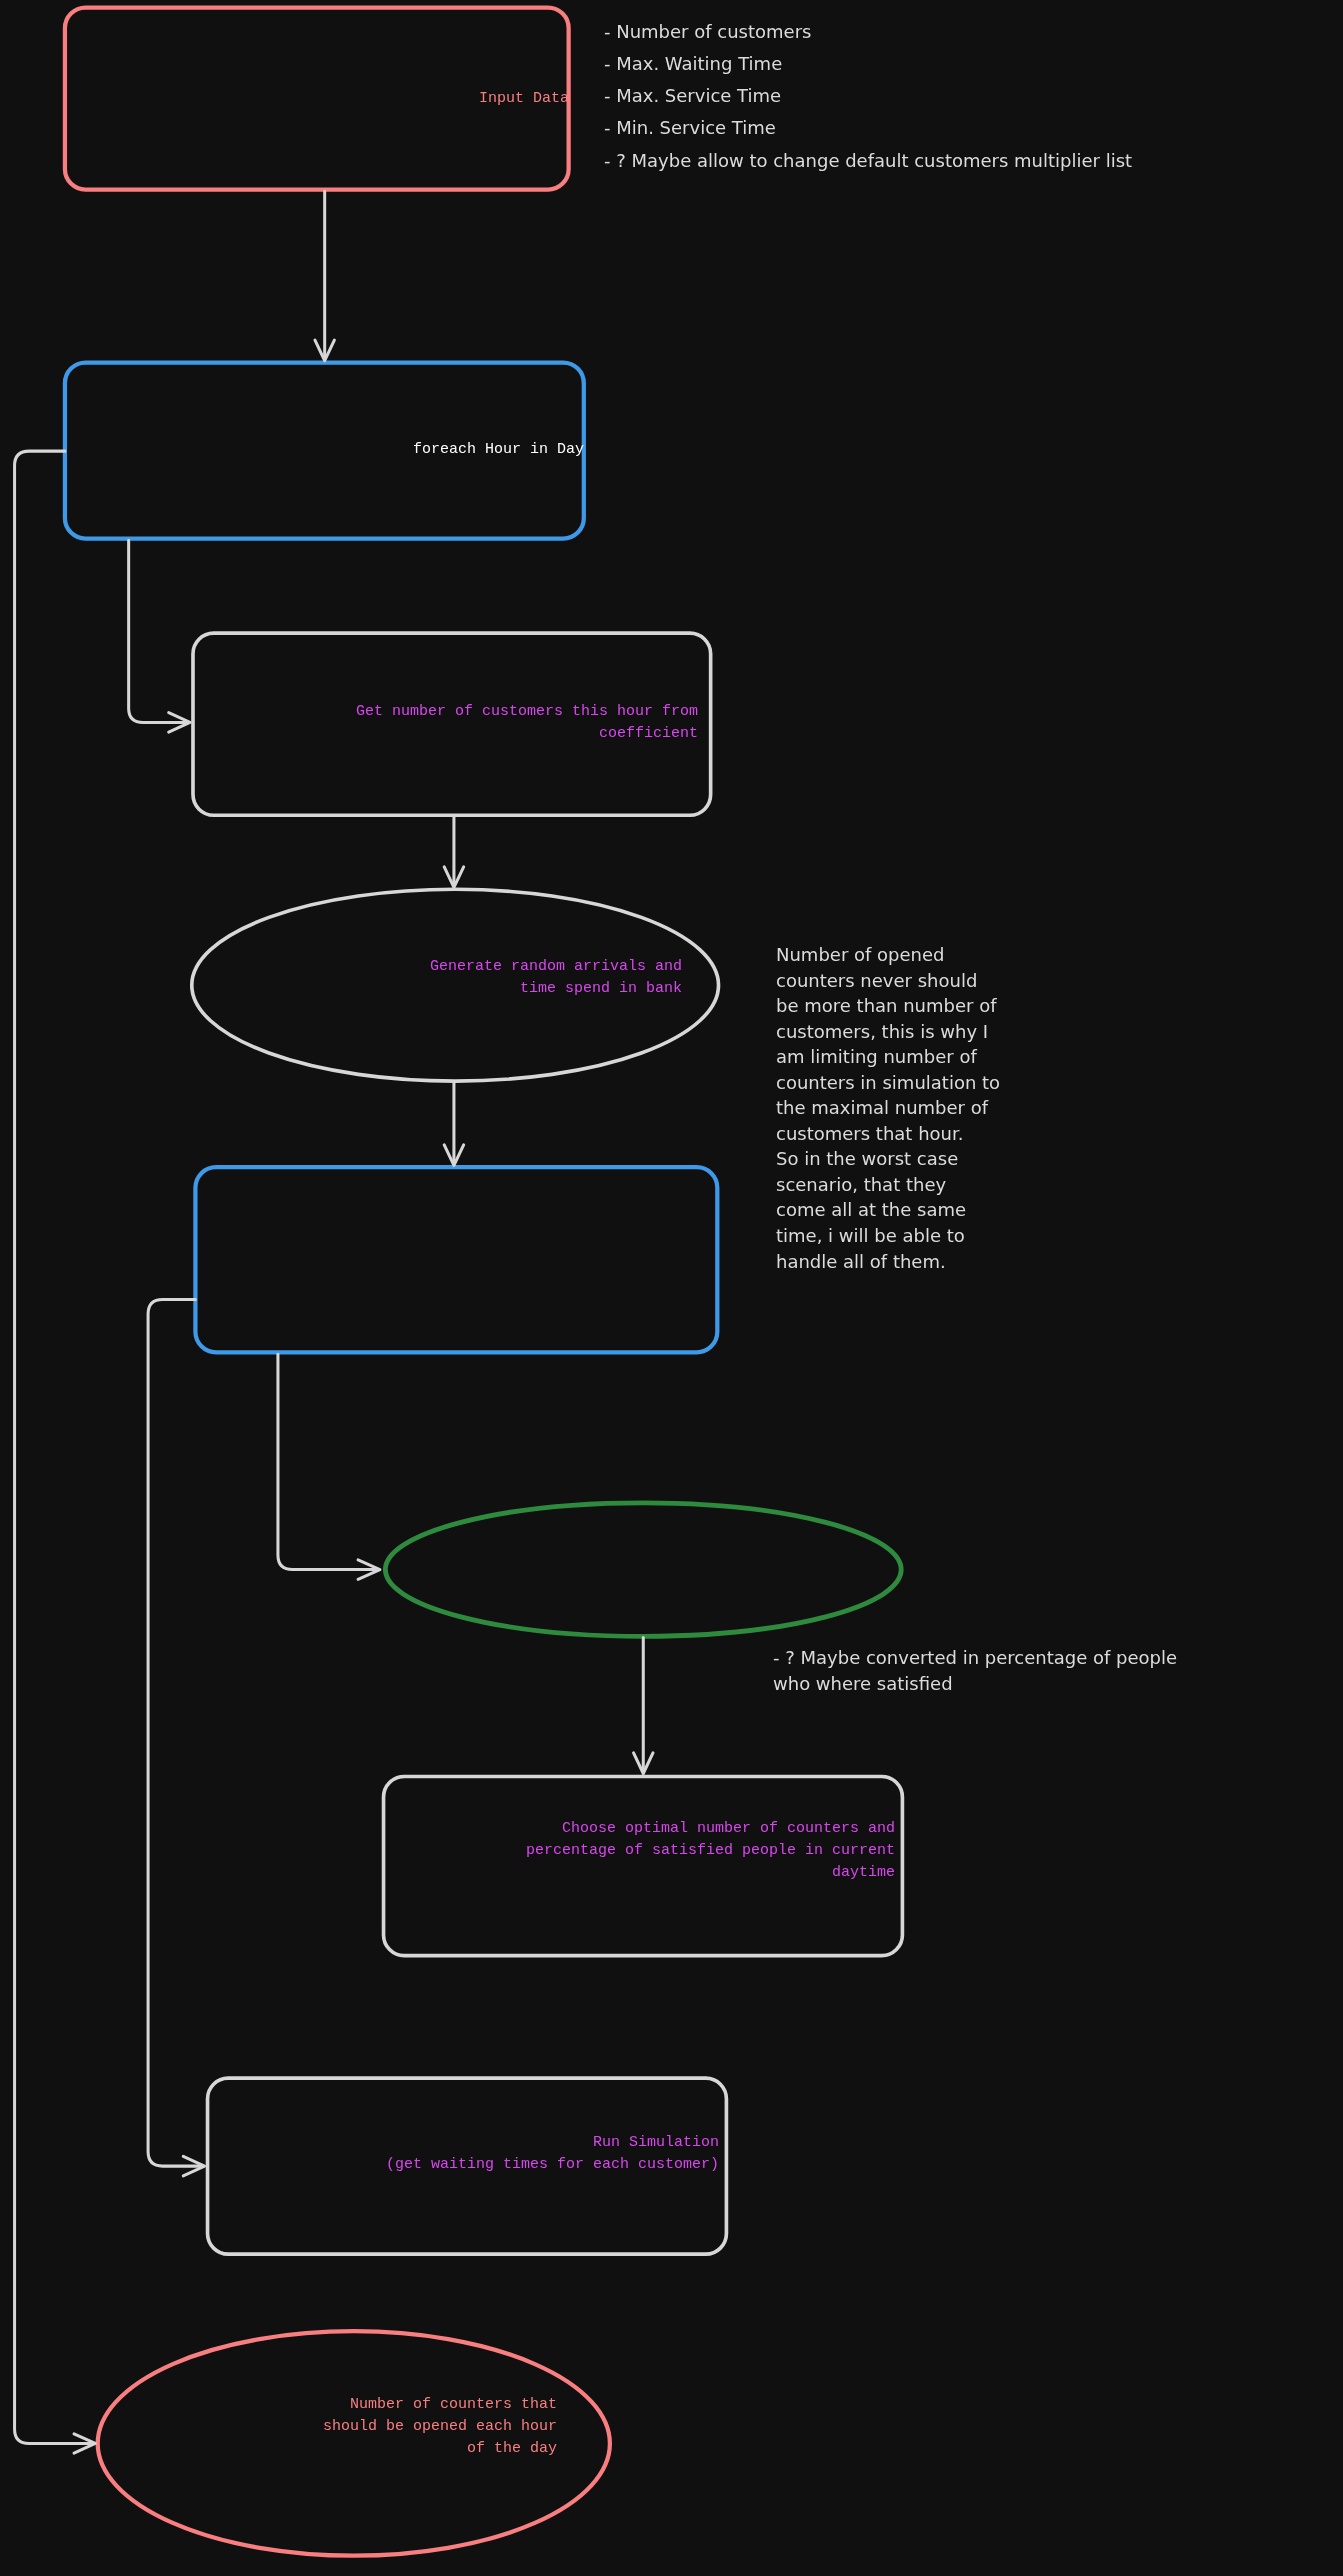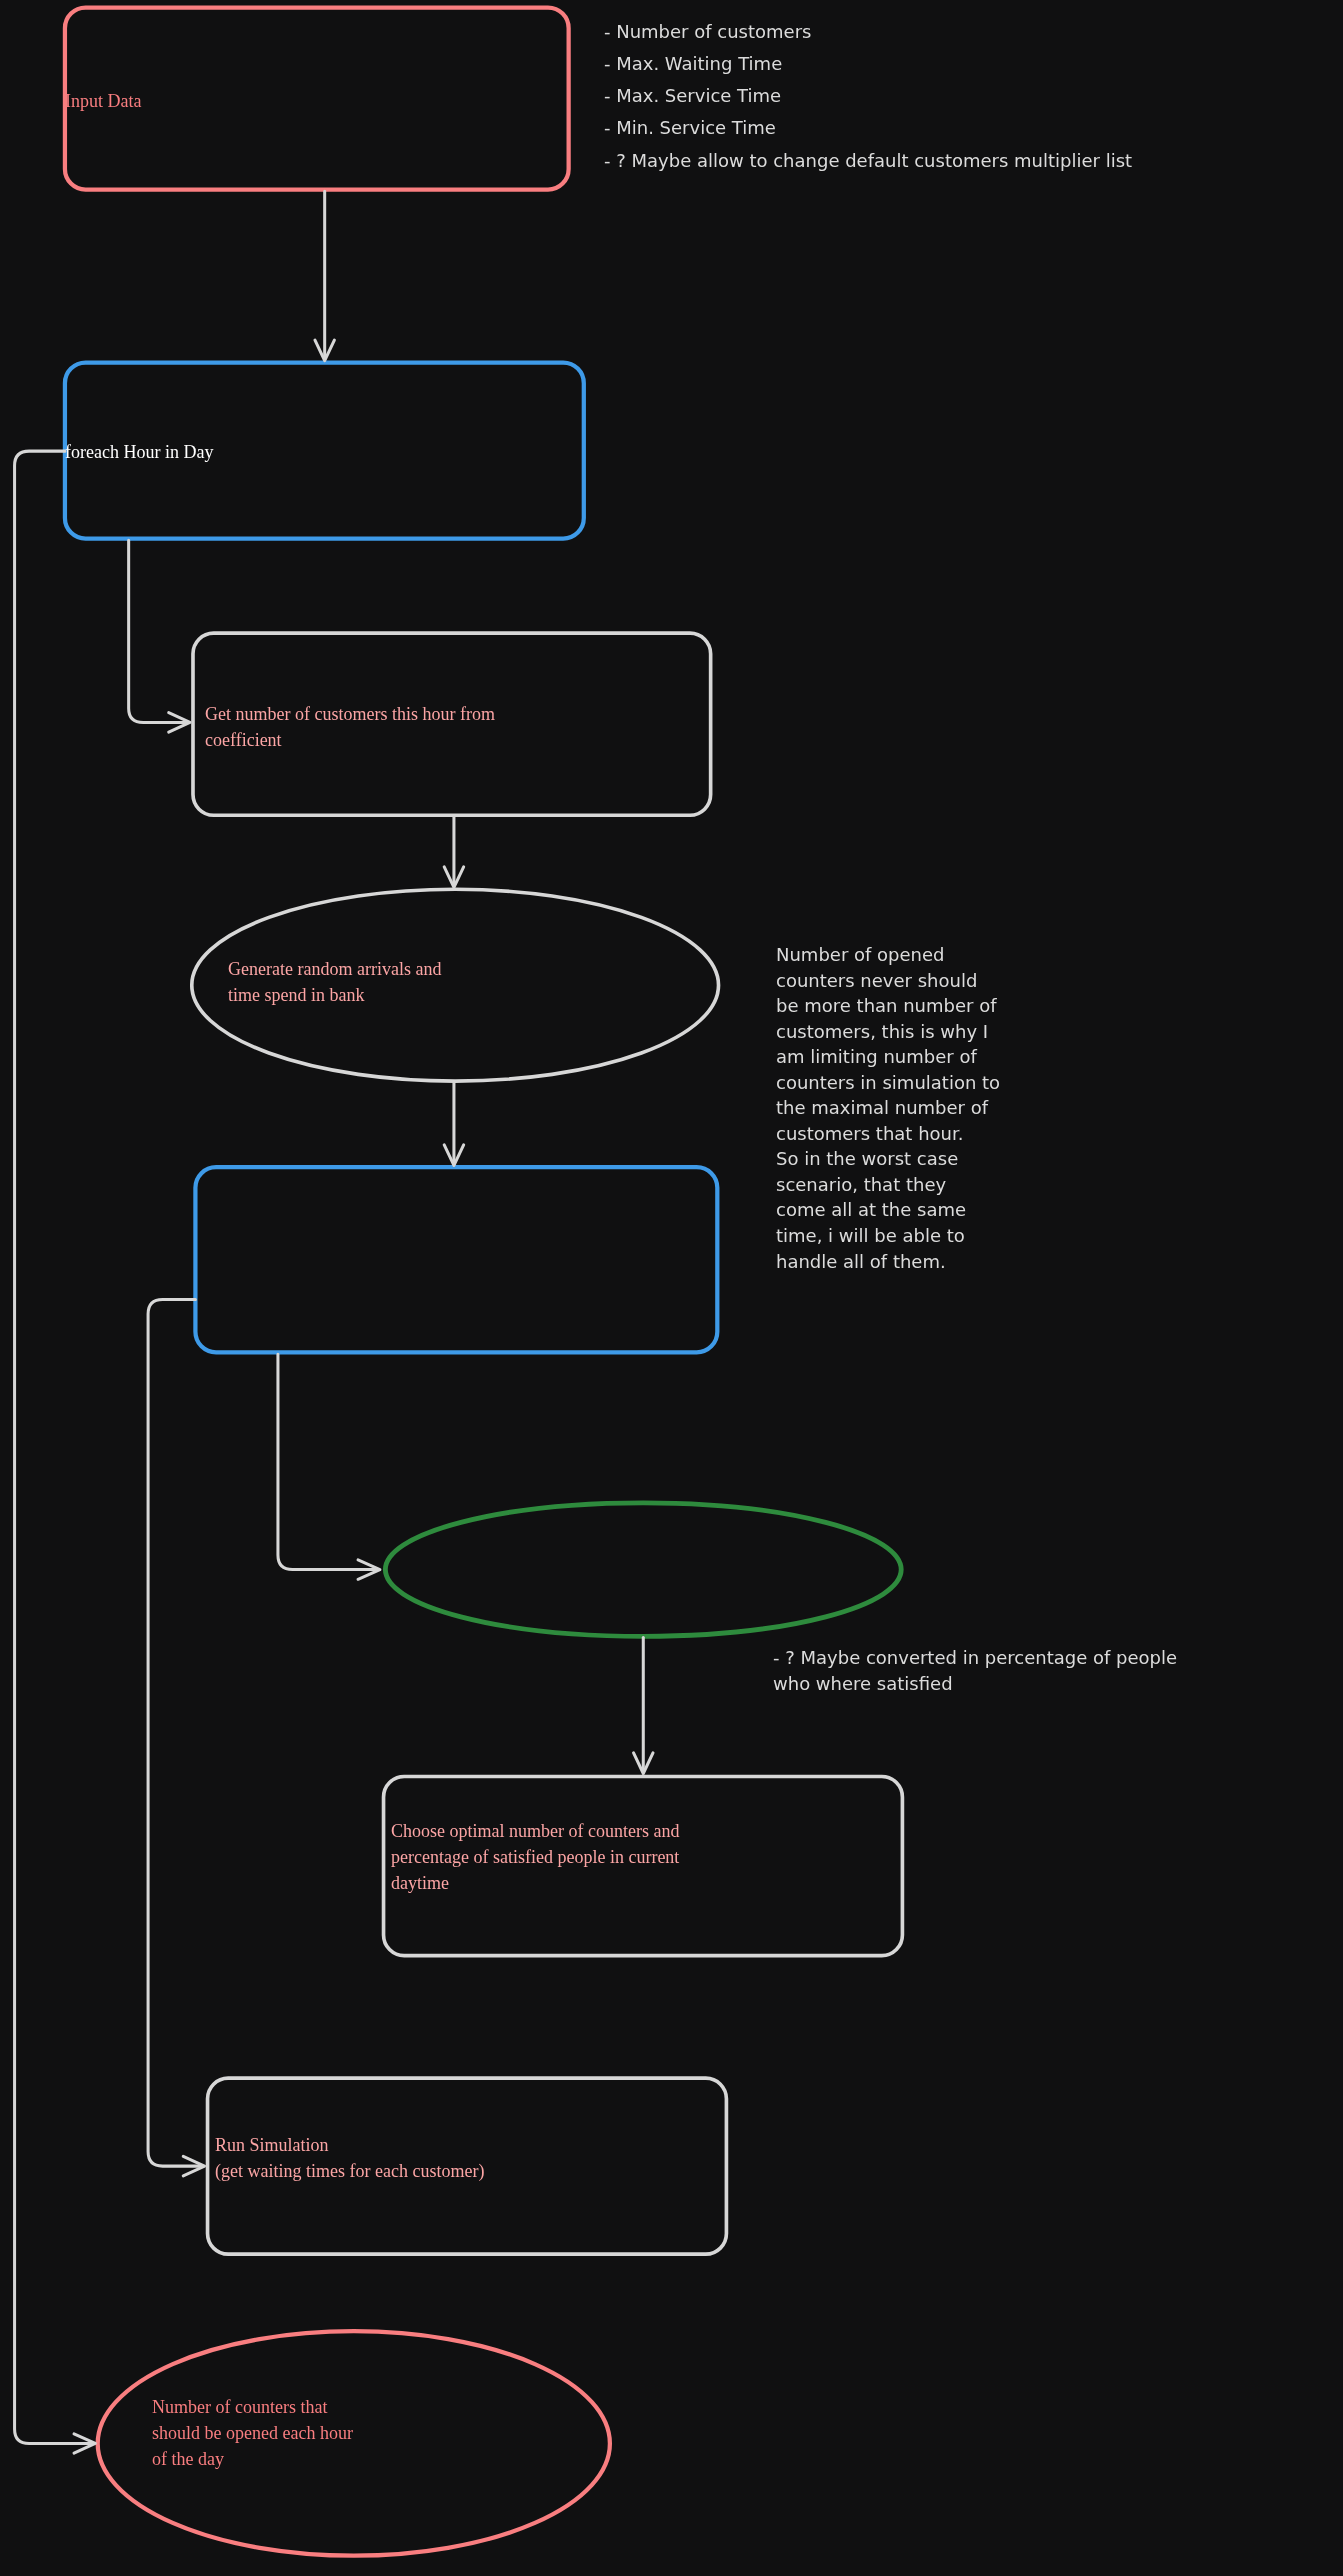--- a/index.html
+++ b/index.html
@@ -36,43 +36,43 @@
   }
   .arrowhead {
     fill: none;
     stroke: #d7d7d7;
     stroke-width: 5;
     stroke-linecap: round;
     stroke-linejoin: round;
   }
   .node-label {
     position: absolute;
-    text-align: left;
-    font-family: Liberation Serif, serif;
-    font-size: 18px;
+    text-align: right;
+    font-family: Liberation Mono, monospace;
+    font-size: 15px;
     line-height: 1.45;
     color: #e3e3e3;
     white-space: pre-line;
     pointer-events: none;
   }
   .anno {
     position: absolute;
     font-family: "DejaVu Sans", sans-serif;
     font-size: 18px;
     line-height: 1.78;
     color: #dcdcdc;
     white-space: pre-line;
   }
   .anno.tight {
     line-height: 1.42;
   }
   .c-red   { color: #f97e80; }
   .c-blue  { color: #ffffff; }
   .c-green { color: #35a14a; }
-  .c-white { color: #fca5a5; }
+  .c-white { color: #d946ef; }
 </style>
 </head>
 <body>
 
 <div id="canvas-wrap">
 
   <svg id="flow" viewBox="0 0 2213 4244" xmlns="http://www.w3.org/2000/svg">
 
     <rect class="node-shape" x="107" y="12" width="830" height="300" rx="34" ry="34" stroke="#f97e80" stroke-width="7"></rect>
 

